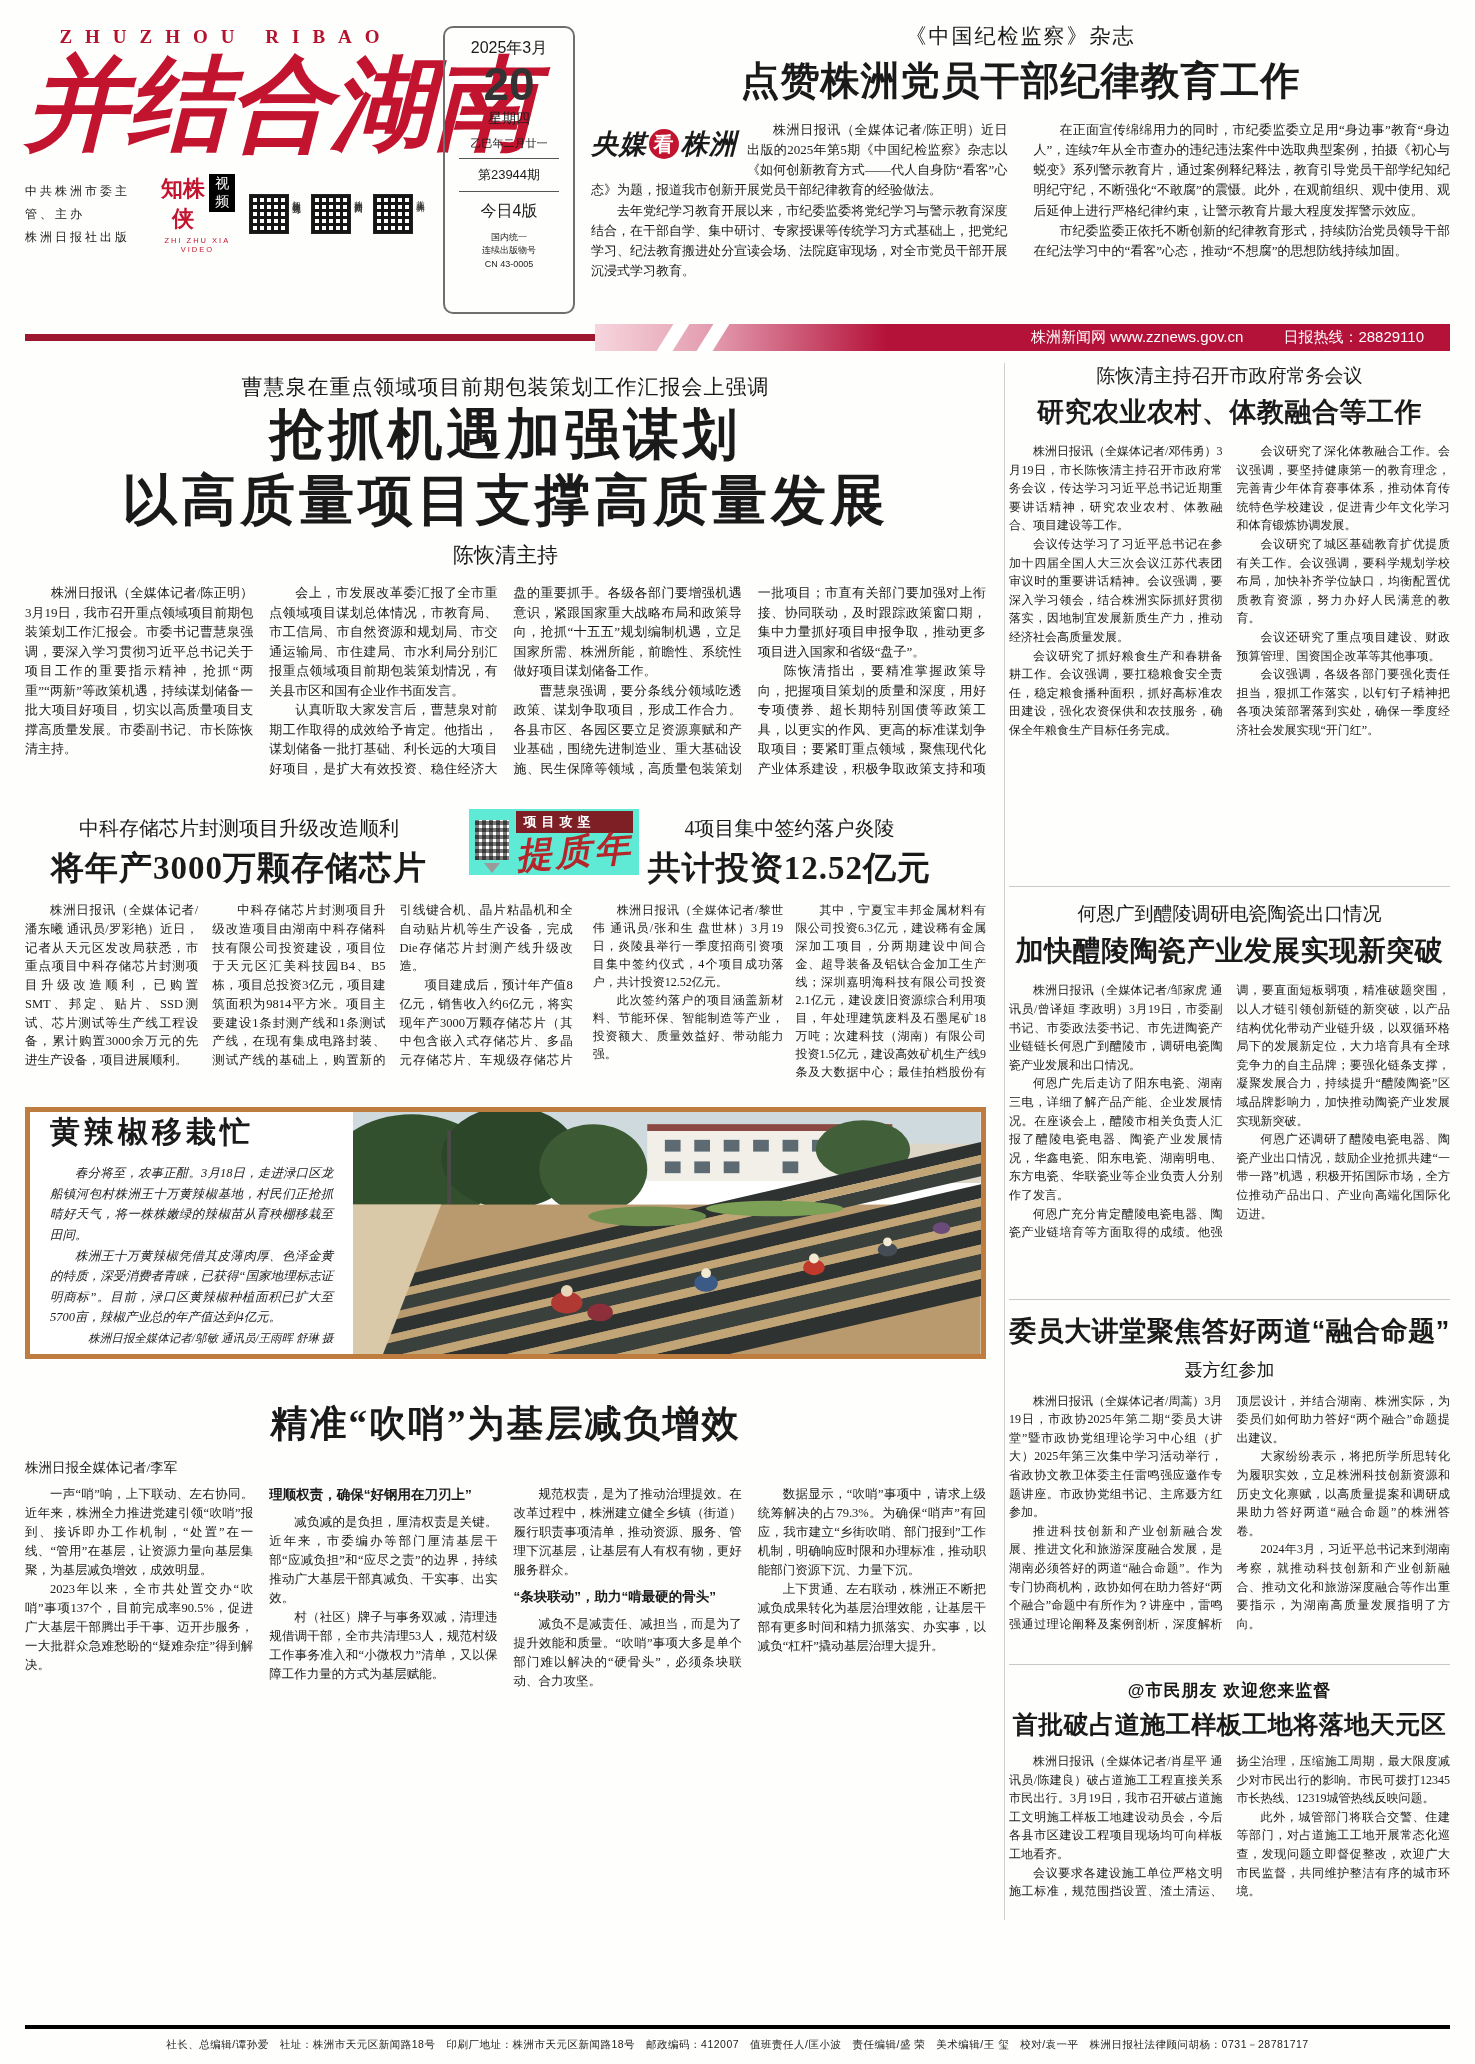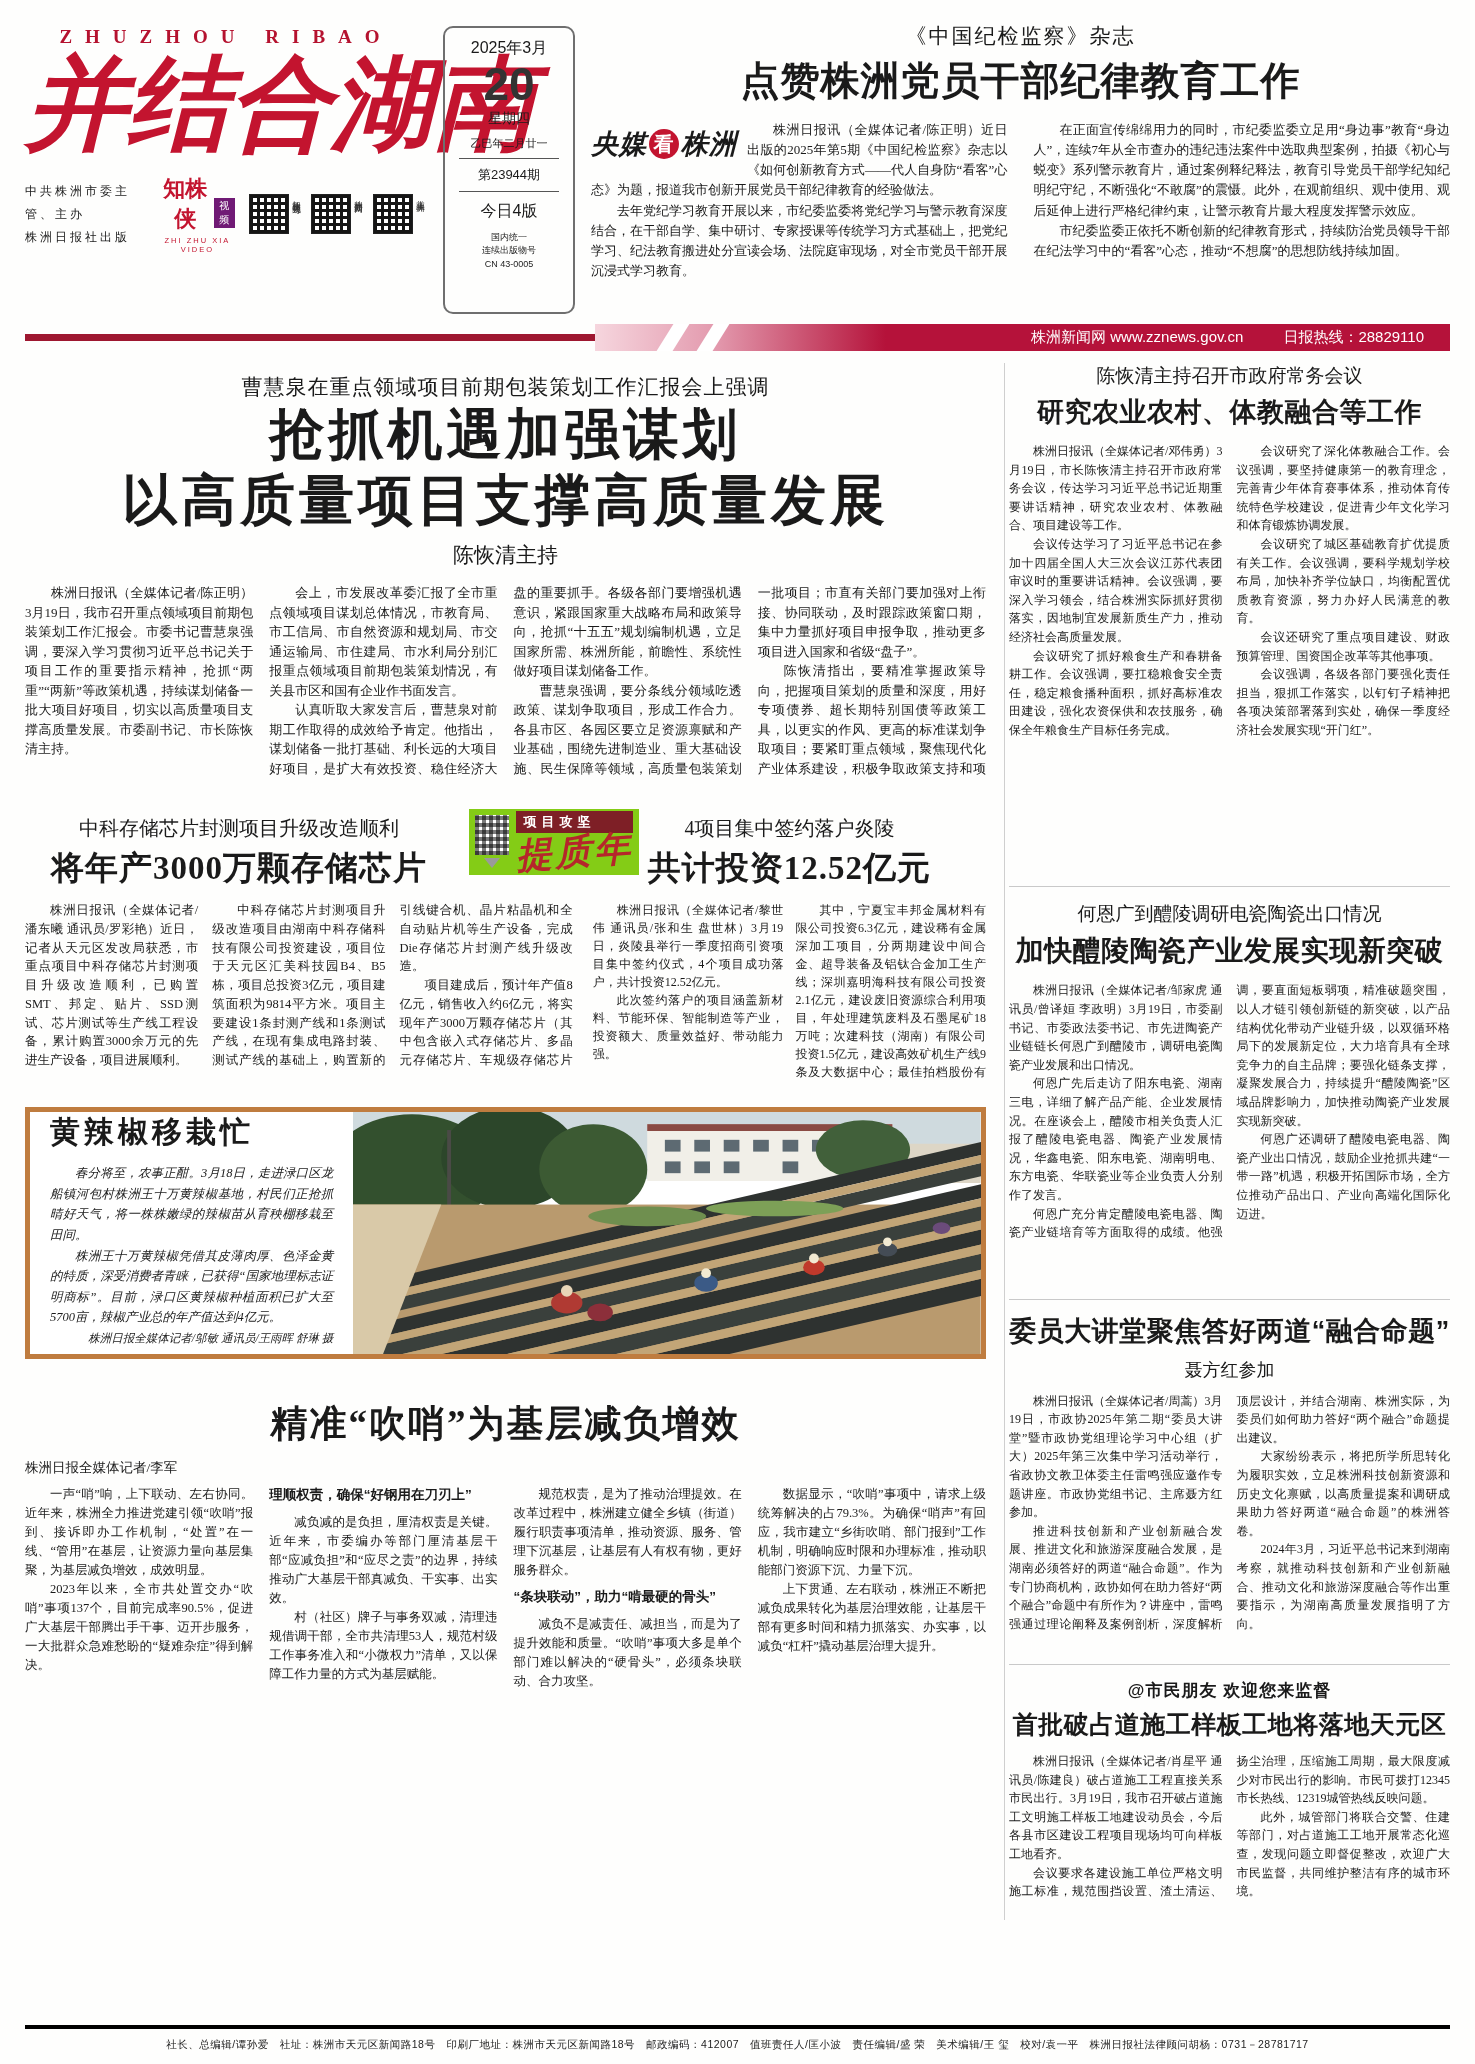--- a/index.html
+++ b/index.html
@@ -13,21 +13,21 @@
   
   .masthead { display:grid; grid-template-columns:402px 132px 1fr; column-gap:16px; }
   .mast-left { padding-top:6px; }
   .mast-eng { text-align:center; color:#b5122f; font-weight:bold; font-size:19px; letter-spacing:13px; font-family:"Liberation Serif",serif; }
   .mast-logo { text-align:center; color:#c3142f; font-family:"Liberation Serif",serif; font-weight:900; font-style:italic; font-size:102px; line-height:1.12; white-space:nowrap; }
   .mast-pubrow { margin-top:12px; display:flex; align-items:center; gap:14px; }
   .mgr { font-size:12px; letter-spacing:3px; line-height:1.9; font-family:"Liberation Sans",sans-serif; }
   .vlogo { text-align:center; }
   .vlogo-top { display:flex; align-items:flex-start; gap:3px; justify-content:center; }
   .vlogo-name { color:#c3142f; font-weight:900; font-size:22px; font-family:"Liberation Sans",sans-serif; }
-  .vlogo-tag { background:#701a75; color:#fff; font-size:10px; padding:1px 3px; font-family:"Liberation Sans",sans-serif;margin-top:24px; }
+  .vlogo-tag { background:#000000; color:#fff; font-size:14px; padding:1px 3px; font-family:"Liberation Sans",sans-serif; }
   .vlogo-eng { color:#c3142f; font-size:7.5px; letter-spacing:2px; font-family:"Liberation Sans",sans-serif; margin-top:2px; }
   .qr-group { display:flex; gap:8px; }
   .qr-item { display:flex; gap:2px; }
   .qr {
     width:40px; height:40px; border:1px solid #222;
     background-image:
       repeating-linear-gradient(0deg,#151515 0 3px,rgba(255,255,255,0) 3px 7px),
       repeating-linear-gradient(90deg,#151515 0 3px,#ffffff 3px 7px);
   }
   .qr-label { writing-mode:vertical-rl; font-size:8.5px; color:#333; font-family:"Liberation Sans",sans-serif; letter-spacing:1px; }
@@ -72,21 +72,21 @@
   .subrow { position:relative; display:flex; gap:20px; margin-top:20px; }
   .sa-chip { width:57%; }
   .sa-yl { flex:1; }
   .sa-kicker { text-align:center; font-size:20px; }
   .sa-headline { text-align:center; font-family:"Liberation Serif",serif; font-weight:900; font-size:33px; letter-spacing:1px; margin:4px 0 10px; }
   .sa-body { text-align:justify; overflow:hidden; }
   .sa-chip .sa-body { height:172px; column-count:3; column-gap:14px; font-size:12.5px; line-height:1.5; }
   .sa-yl .sa-body { height:190px; column-count:2; column-gap:12px; font-size:12px; line-height:1.5; }
   .sa-chip .sa-kicker, .sa-chip .sa-headline { margin-right:120px; }
   
-  .badge { position:absolute; left:55%; top:-6px; transform:translateX(-50%); display:flex; align-items:center; gap:7px; background:#84cc16; padding:2px 6px; z-index:2; }
+  .badge { position:absolute; left:55%; top:-6px; transform:translateX(-50%); display:flex; align-items:flex-end; gap:7px; background:#5eead4; padding:2px 6px; z-index:2; }
   .badge-bldg {
     width:34px; height:40px;
     background-image:
       repeating-linear-gradient(0deg,#7a7a7a 0 4px,#fff 4px 7px),
       repeating-linear-gradient(90deg,#7a7a7a 0 4px,#ffffff 4px 7px);
     background-blend-mode:multiply;
   }
   .badge-tri { width:0; height:0; border-left:8px solid transparent; border-right:8px solid transparent; border-top:10px solid #9a9a9a; margin:3px auto 0; }
   .badge-l1 { background:#7e1f26; color:#fff; font-family:"Liberation Sans",sans-serif; font-weight:bold; font-size:13px; letter-spacing:5px; padding:2px 8px; }
   .badge-l2 { color:#b5262b; font-family:"Liberation Serif",serif; font-style:italic; font-weight:900; font-size:36px; line-height:1.1; transform:rotate(-4deg); letter-spacing:3px; }

